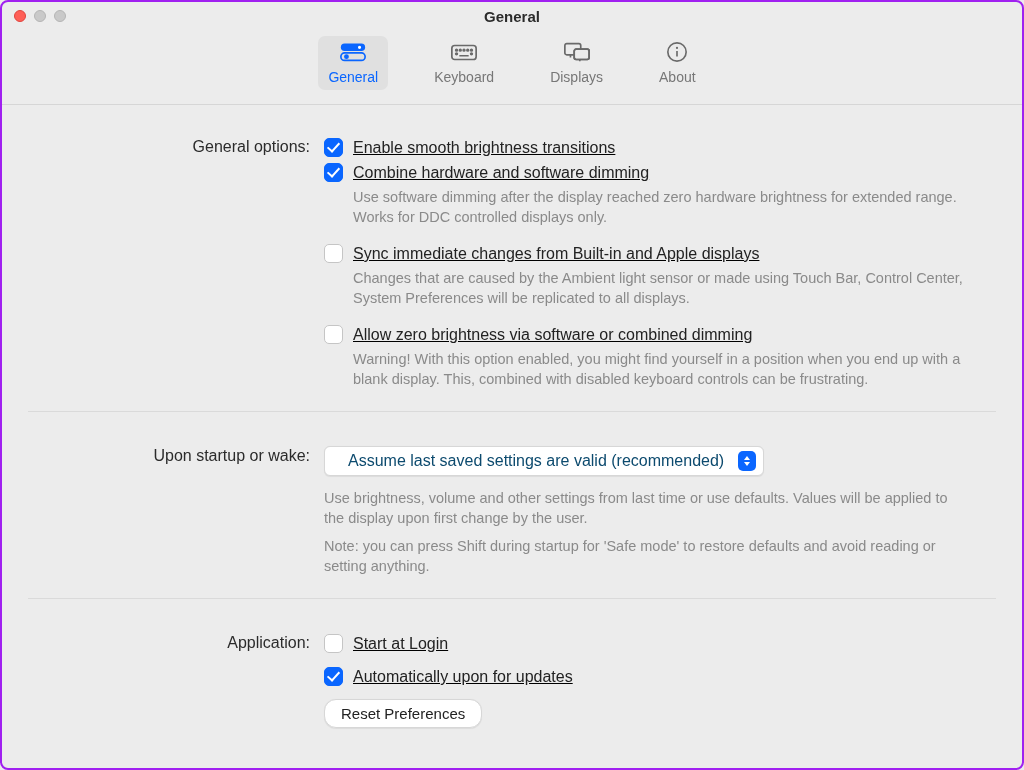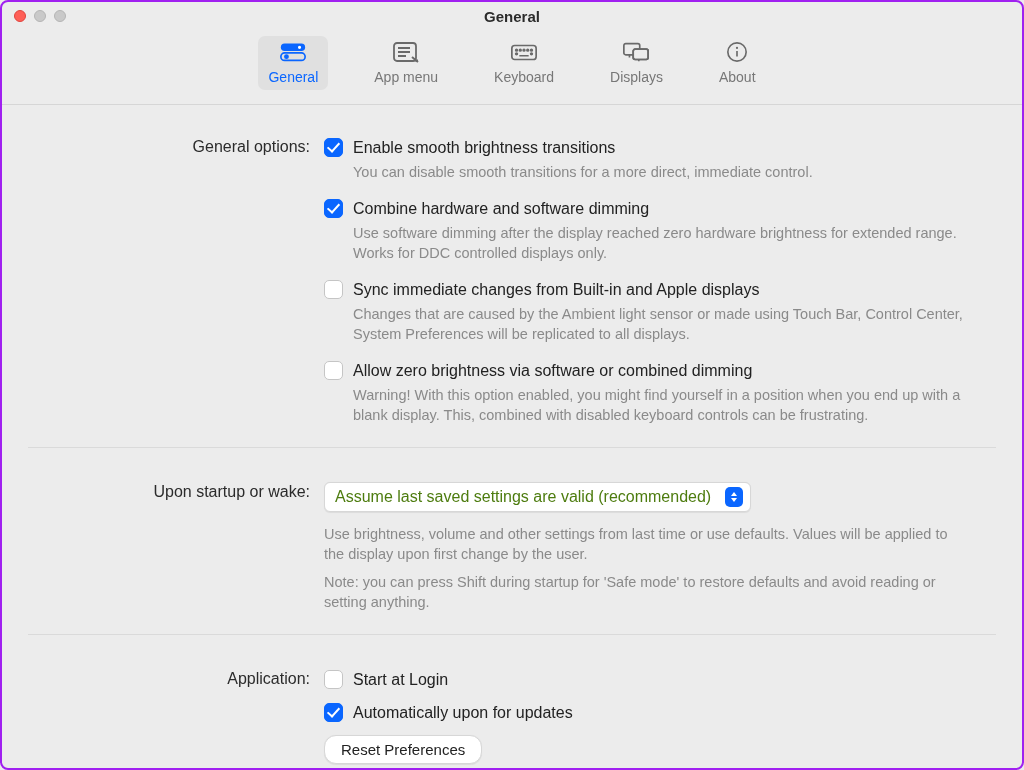--- a/index.html
+++ b/index.html
@@ -46,40 +46,40 @@
   .tool:not(.active) svg{ color:#6a6a6a; }
 
   .content { padding: 28px 26px 10px 26px; }
   .section { display:flex; padding: 4px 0 18px 0; border-bottom:1px solid #dadada; margin-bottom:30px;}
   .section:last-child{ border-bottom:none; }
   .label-col{
     width: 296px; text-align:right; padding-right:14px;
     font-size:16px; color:#2b2b2b; padding-top:1px;
   }
   .ctrl-col{ flex:1; }
-  .row { display:flex; align-items:flex-start; gap:10px; margin-bottom:4px;}
+  .row { display:flex; align-items:flex-start; gap:10px; margin-bottom:4px;text-decoration:underline;}
   .chk {
     width:19px; height:19px; border-radius:5px; flex-shrink:0; margin-top:1px;
     border:1px solid #c5c5c5; background:#fff; position:relative; cursor:pointer;
   }
   .chk.checked{ background:#0a66ff; border-color:#0a66ff;}
   .chk.checked::after{
     content:""; position:absolute; left:5px; top:1px; width:5px; height:10px;
     border:solid #fff; border-width:0 2.5px 2.5px 0; transform:rotate(42deg);
   }
   .opt-label{ font-size:16px; color:#222; line-height:21px;}
   .desc{
     font-size:14.5px; color:#8a8a8a; line-height:20px;
     margin: 4px 0 16px 29px; max-width: 640px;
   }
   .desc.tight{ margin-left:0; }
   .select{
     display:inline-flex; align-items:center; background:#fff;
-    border:1px solid #d7d7d7; border-radius:6px; padding:4px 7px 4px 10px;
-    font-size:16px; color:#4d7c0f; gap:14px; cursor:pointer;
+    border:1px solid #d7d7d7; border-radius:6px; padding:4px 7px 4px 23px;
+    font-size:16px; color:#0c4a6e; gap:14px; cursor:pointer;
     box-shadow: 0 0.5px 1px rgba(0,0,0,0.07);
   }
   .select .arrows{
     width:18px; height:20px; background:#0a66ff; border-radius:5px;
     display:flex; flex-direction:column; align-items:center; justify-content:center;
   }
   .select .arrows::before, .select .arrows::after{
     content:""; width:0; height:0; border-left:3.5px solid transparent; border-right:3.5px solid transparent;
   }
   .select .arrows::before{ border-bottom:4px solid #fff; margin-bottom:2px;}
@@ -107,33 +107,20 @@
   <div class="tool active">
     <div class="ticon">
       <svg viewBox="0 0 30 22" fill="none" stroke="currentColor" stroke-width="1.8">
         <rect x="2" y="2" width="26" height="8" rx="4" fill="currentColor" stroke="none"></rect>
         <circle cx="22" cy="6" r="2.6" fill="#fff"></circle>
         <rect x="2" y="12" width="26" height="8" rx="4" fill="none"></rect>
         <circle cx="8" cy="16" r="2.6" fill="currentColor" stroke="none"></circle>
       </svg>
     </div>
     <span>General</span>
-  </div>
-  <div class="tool">
-    <div class="ticon">
-      <svg viewBox="0 0 28 22" fill="none" stroke="currentColor" stroke-width="1.8">
-        <rect x="2" y="2" width="22" height="18" rx="3"></rect>
-        <line x1="6" y1="7" x2="18" y2="7"></line>
-        <line x1="6" y1="11" x2="18" y2="11"></line>
-        <line x1="6" y1="15" x2="14" y2="15"></line>
-        <path d="M20 16 L26 21" stroke-width="2"></path>
-        <path d="M23 21 L26 21 L26 18" fill="currentColor" stroke="none"></path>
-      </svg>
-    </div>
-    <span>App menu</span>
   </div>
   <div class="tool">
     <div class="ticon">
       <svg viewBox="0 0 30 22" fill="none" stroke="currentColor" stroke-width="1.8">
         <rect x="2" y="4" width="26" height="15" rx="3"></rect>
         <circle cx="7" cy="9" r="0.9" fill="currentColor"></circle>
           <circle cx="11" cy="9" r="0.9" fill="currentColor"></circle>
           <circle cx="15" cy="9" r="0.9" fill="currentColor"></circle>
           <circle cx="19" cy="9" r="0.9" fill="currentColor"></circle>
           <circle cx="23" cy="9" r="0.9" fill="currentColor"></circle>
@@ -170,21 +157,20 @@
 
 <div class="content">
 
   <div class="section">
     <div class="label-col">General options:</div>
     <div class="ctrl-col">
       <div class="row">
         <div class="chk checked"></div>
         <span class="opt-label">Enable smooth brightness transitions</span>
       </div>
-      <div class="desc">You can disable smooth transitions for a more direct, immediate control.</div>
 
       <div class="row">
         <div class="chk checked"></div>
         <span class="opt-label">Combine hardware and software dimming</span>
       </div>
       <div class="desc">Use software dimming after the display reached zero hardware brightness for extended range. Works for DDC controlled displays only.</div>
 
       <div class="row">
         <div class="chk"></div>
         <span class="opt-label">Sync immediate changes from Built-in and Apple displays</span>

